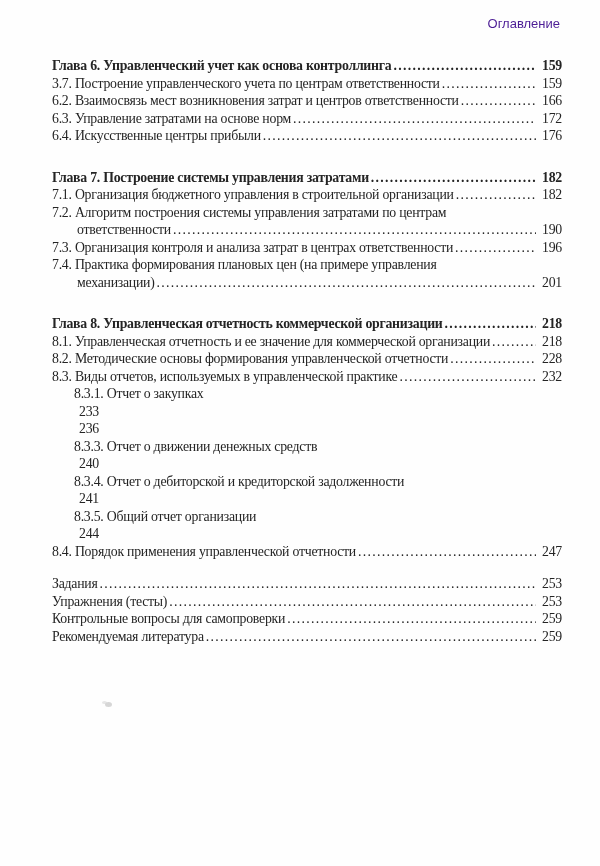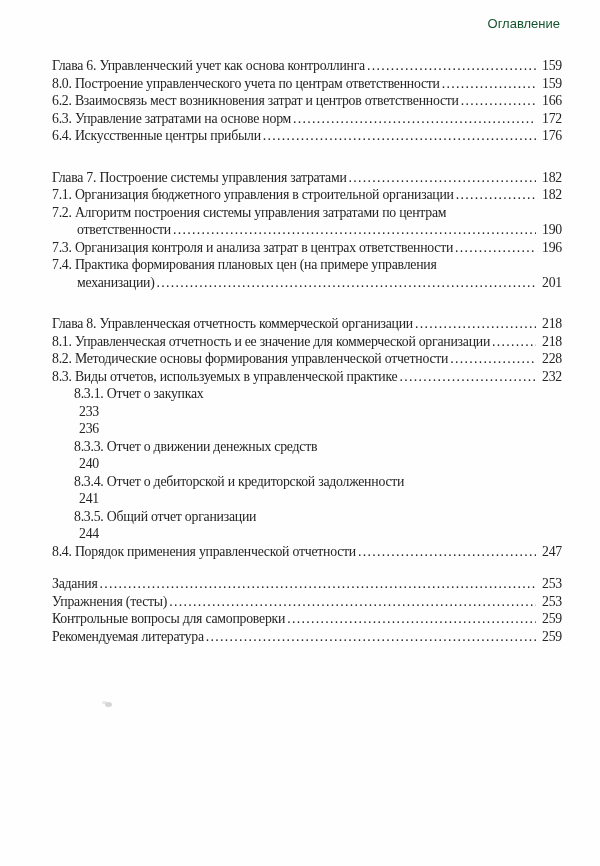--- a/index.html
+++ b/index.html
@@ -15,35 +15,35 @@
     overflow: hidden;
     font-family: "Liberation Serif", "DejaVu Serif", serif;
     color: #242424;
   }
   .running-header {
     padding: 15px 40px 0 52px;
     text-align: right;
     font-family: "Liberation Sans", "DejaVu Sans", sans-serif;
     font-size: 13px;
     line-height: 18px;
-    color: #14532d;
+    color: #4c1d95;
     margin-bottom: 24px;
   }
   .toc {
     padding: 0 38px 0 52px;
   }
   .row {
     display: flex;
     align-items: baseline;
     font-size: 13.8px;
     letter-spacing: -0.25px;
     line-height: 17.5px;
     white-space: nowrap;
   }
-  .row.bold { font-weight: normal; }
+  .row.bold { font-weight: bold; }
   .row.indent-1 { padding-left: 20px; flex-direction: column; }
   .row.cont { padding-left: 25px; }
   .label { flex: 0 0 auto; }
   .dots {
     flex: 1 1 0;
     min-width: 6px;
     overflow: hidden;
     white-space: nowrap;
     margin: 0 1px 0 2px;
   }
@@ -77,21 +77,21 @@
   <div class="running-header">Оглавление</div>
 
   <div class="toc" id="toc">
       <div class="section">
         <div class="row bold">
           <span class="label">Глава 6. Управленческий учет как основа контроллинга</span>
           <span class="dots"></span>
           <span class="pg">159</span>
         </div>
         <div class="row">
-          <span class="label">8.0. Построение управленческого учета по центрам ответственности</span>
+          <span class="label">3.7. Построение управленческого учета по центрам ответственности</span>
           <span class="dots"></span>
           <span class="pg">159</span>
         </div>
         <div class="row">
           <span class="label">6.2. Взаимосвязь мест возникновения затрат и центров ответственности</span>
           <span class="dots"></span>
           <span class="pg">166</span>
         </div>
         <div class="row">
           <span class="label">6.3. Управление затратами на основе норм</span>

